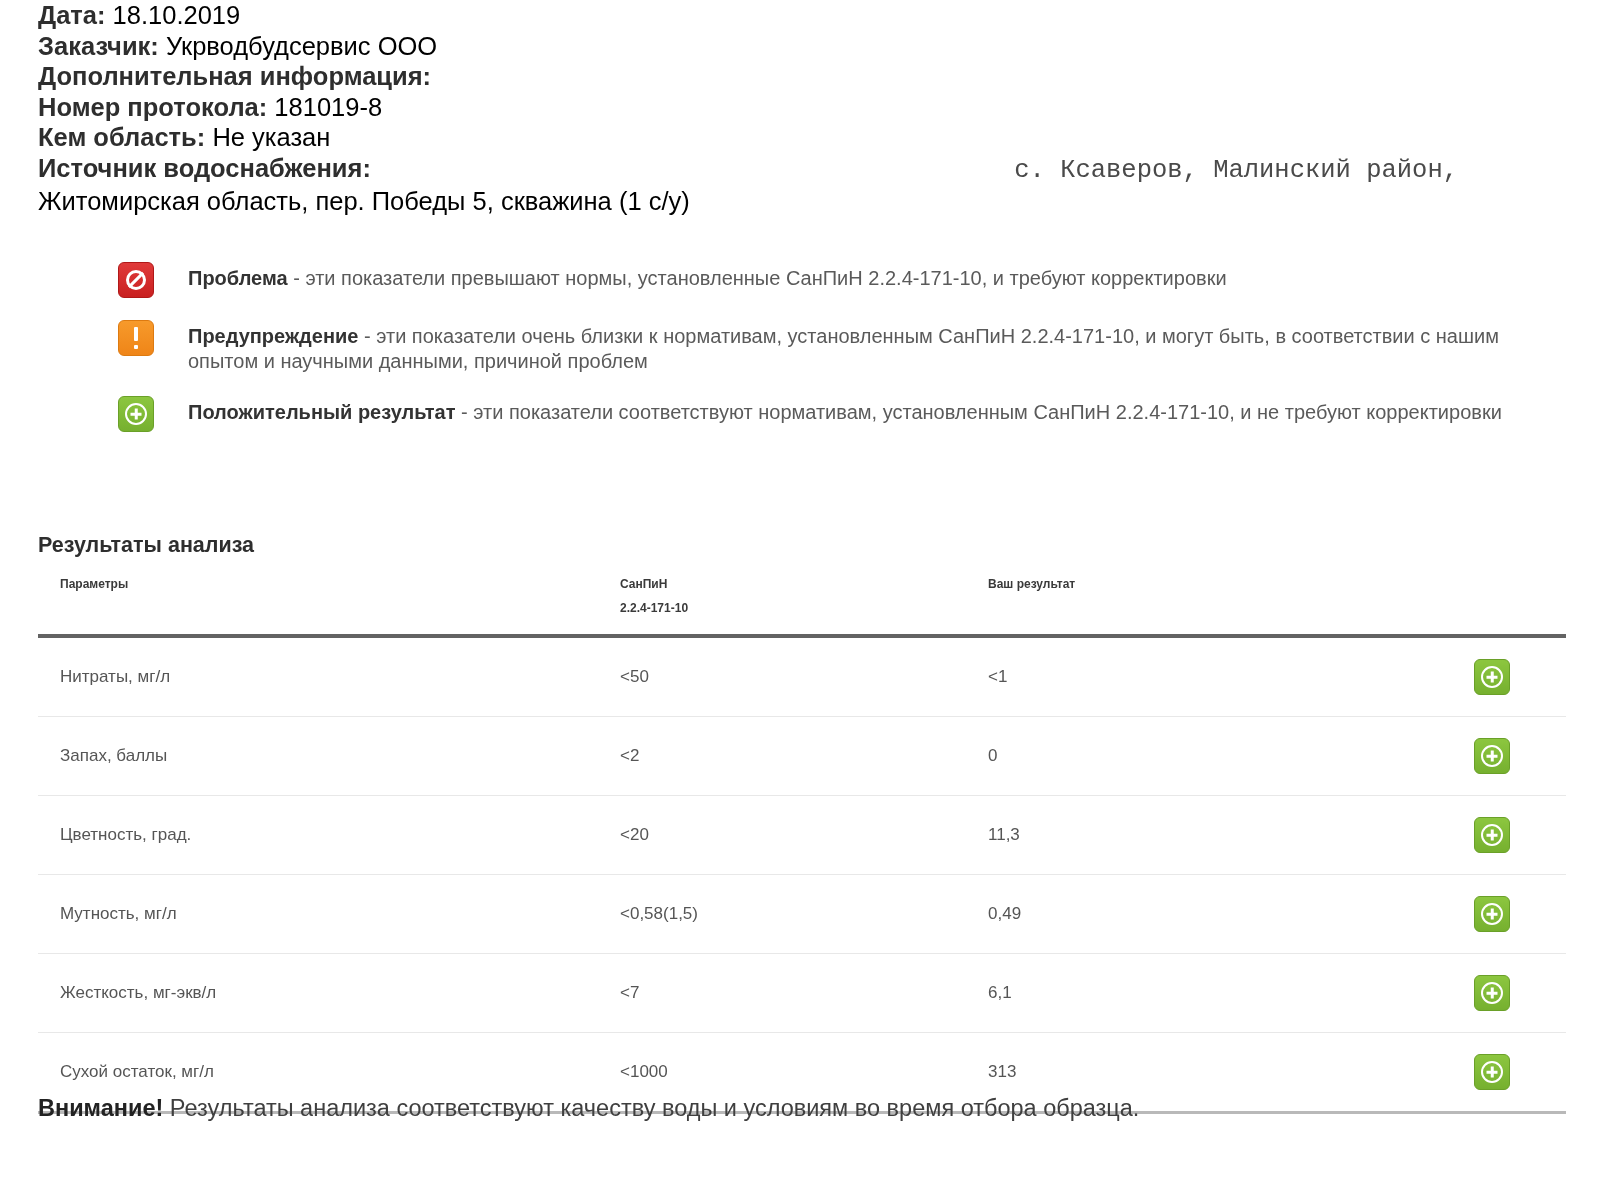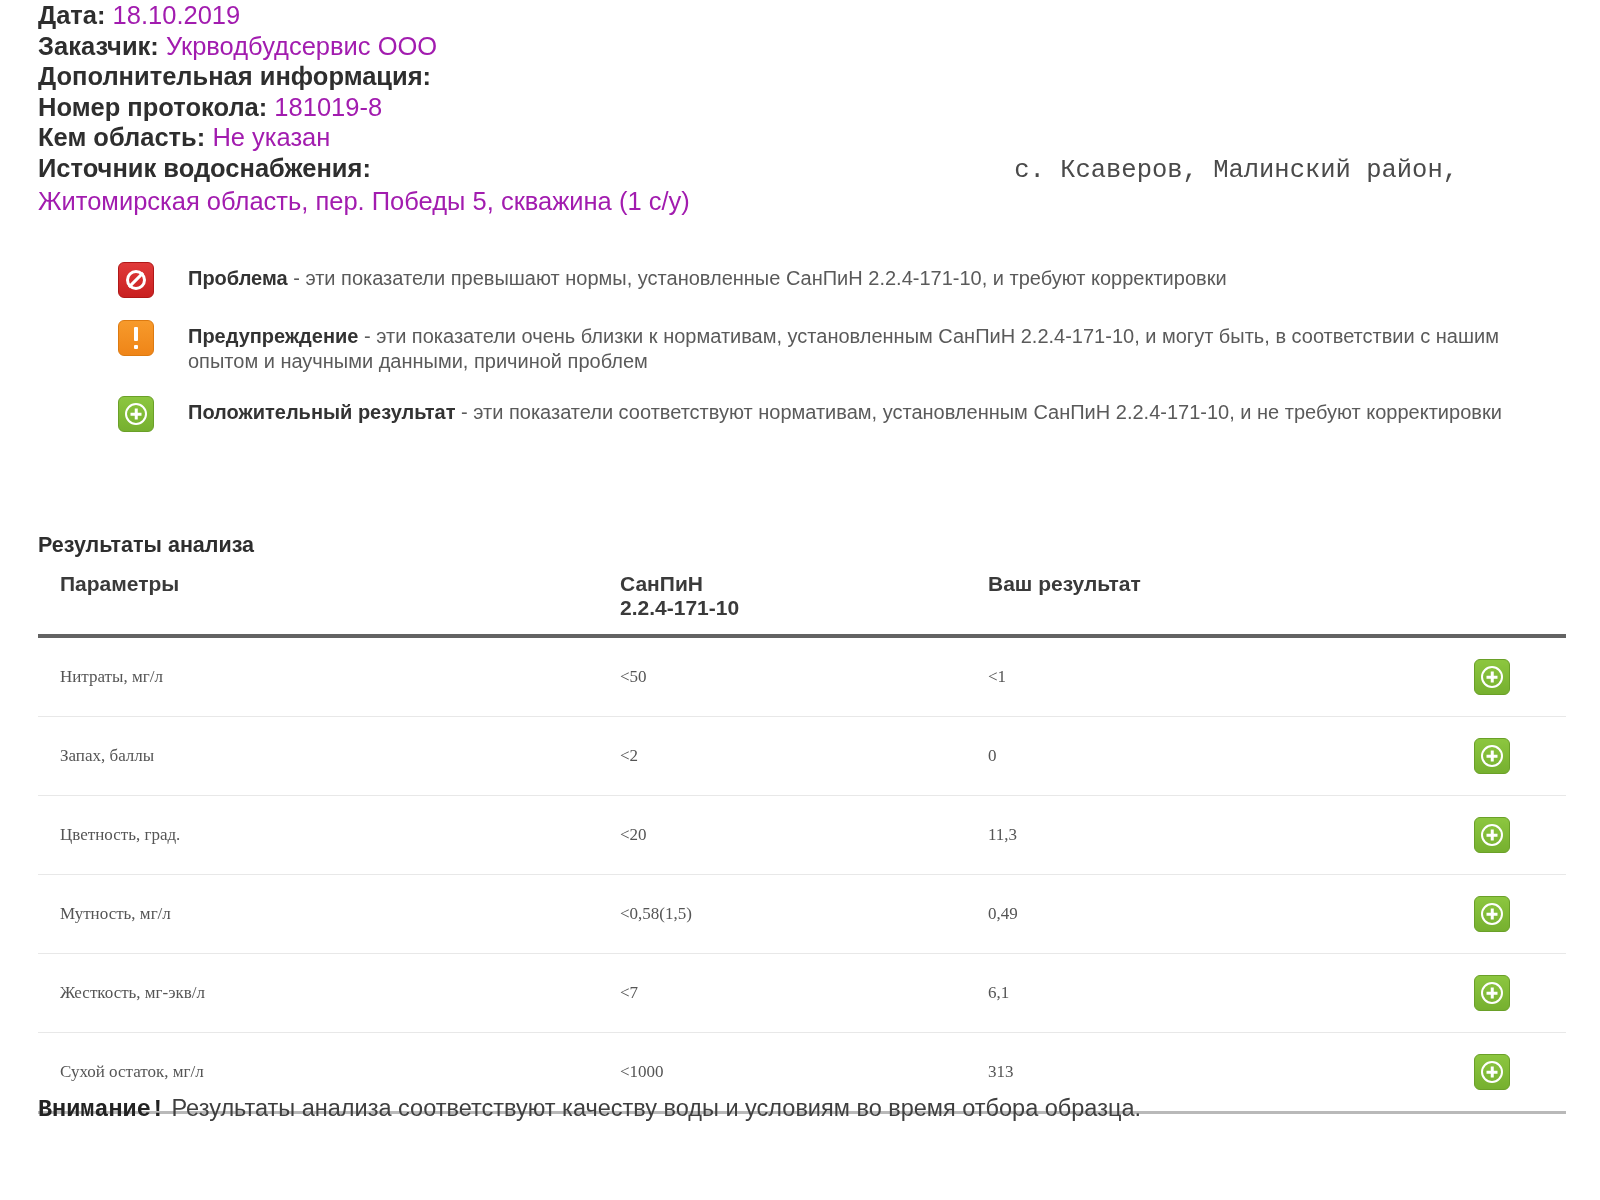--- a/index.html
+++ b/index.html
@@ -28,21 +28,21 @@
     line-height: 30.5px;
     color: #3a3a3a;
     white-space: nowrap;
   }
   .hdr-label {
     font-weight: bold;
     color: #2e2e2e;
   }
   .hdr-value {
     font-weight: normal;
-    color: #a21caf;
+    color: #000000;
   }
   .hdr-source-row {
     display: flex;
     justify-content: space-between;
     align-items: baseline;
     width: 1420px;
   }
   .hdr-source-addr1 {
     font-weight: normal;
     color: #4a4a4a;
@@ -170,37 +170,36 @@
     color: #2e2e2e;
     margin-bottom: 14px;
   }
   table.res {
     border-collapse: collapse;
     width: 1506px;
     table-layout: fixed;
   }
   table.res th {
     text-align: left;
-    font-size: 21px;
+    font-size: 12px;
     font-weight: bold;
     color: #3a3a3a;
     padding: 0 0 14px 0;
     vertical-align: top;
     line-height: 24px;
   }
   table.res thead tr th {
     border-bottom: 4px solid #636363;
   }
   table.res td {
     font-size: 17px;
     color: #555555;
     padding: 21px 0 21px 0;
     vertical-align: middle;
     border-bottom: 1px solid #e8e8e8;
-    font-family: Liberation Serif, serif;
   }
   table.res tbody tr:last-child td {
     border-bottom: 3px solid #b9b9b9;
   }
   .col-param   { width: 560px; padding-left: 22px !important; }
   .col-norm    { width: 368px; }
   .col-result  { width: 430px; }
   .col-status  { width: 148px; text-align: center; }
   th.col-param { padding-left: 22px !important; }
 
@@ -216,21 +215,21 @@
   
   .footer-note {
     position: absolute;
     left: 38px;
     top: 1092px;
     width: 1440px;
     font-size: 23.5px;
     line-height: 32px;
     color: #3f3f3f;
   }
-  .footer-note b { color: #222222; font-weight: bold; font-family: Liberation Mono, monospace; }
+  .footer-note b { color: #222222; font-weight: bold; }
 </style>
 </head>
 <body>
 
 <div class="header">
   <div class="hdr-line">
     <span class="hdr-label">Дата:</span>
     <span class="hdr-value">18.10.2019</span>
   </div>
   <div class="hdr-line">

